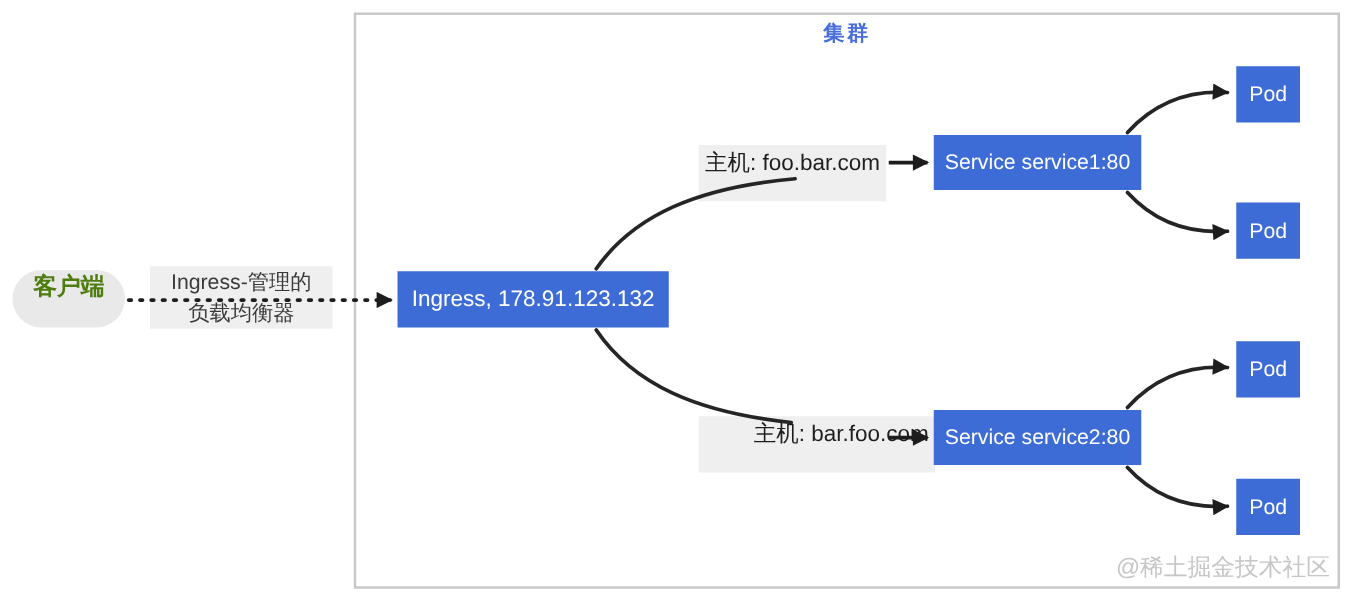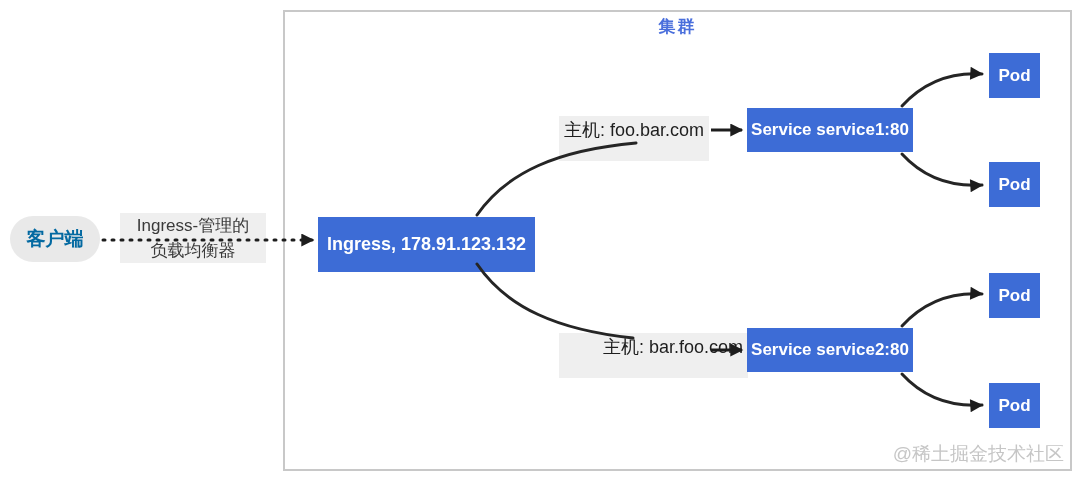--- a/index.html
+++ b/index.html
@@ -30,24 +30,24 @@
     font-weight: bold;
     letter-spacing: 2px;
     z-index: 2;
   }
 
   .client-pill {
     left: 10px; top: 216px;
     width: 90px; height: 46px;
     border-radius: 23px;
     background: var(--client-bg, #e9e9e9);
-    display: flex; align-items: center; justify-content: center;
+    display: flex; justify-content: center;
     font-size: 19px;
     font-weight: 600;
-    color: #0369a1;
+    color: #4d7c0f;
     z-index: 2;
   }
 
   .lb-label {
     left: 120px; top: 213px;
     width: 142px;
     background: var(--label-bg, #efefef);
     text-align: center;
     font-size: 17px;
     line-height: 25px;
@@ -55,24 +55,24 @@
     padding: 0 2px;
     z-index: 2;
   }
   .lb-label span { display: block; }
 
   .node {
     position: absolute;
     background: var(--node-blue, #3d6cd6);
     color: var(--node-text, #ffffff);
     display: flex; align-items: center; justify-content: center;
-    font-weight: bold;
+    font-weight: normal;
     z-index: 2;
   }
-  .ingress-node { left: 318px; top: 217px; width: 217px; height: 55px; font-size: 18px; }
+  .ingress-node { left: 318px; top: 217px; width: 217px; height: 45px; font-size: 18px; }
   .service-node { width: 166px; height: 44px; font-size: 17px; }
   .service-1 { left: 747px; top: 108px; }
   .service-2 { left: 747px; top: 328px; align-items: center; }
   .pod-node { width: 51px; height: 45px; font-size: 17px; }
   .pod-1 { left: 989px; top: 53px; }
   .pod-2 { left: 989px; top: 162px; }
   .pod-3 { left: 989px; top: 273px; }
   .pod-4 { left: 989px; top: 383px; }
 
   .host-label {

